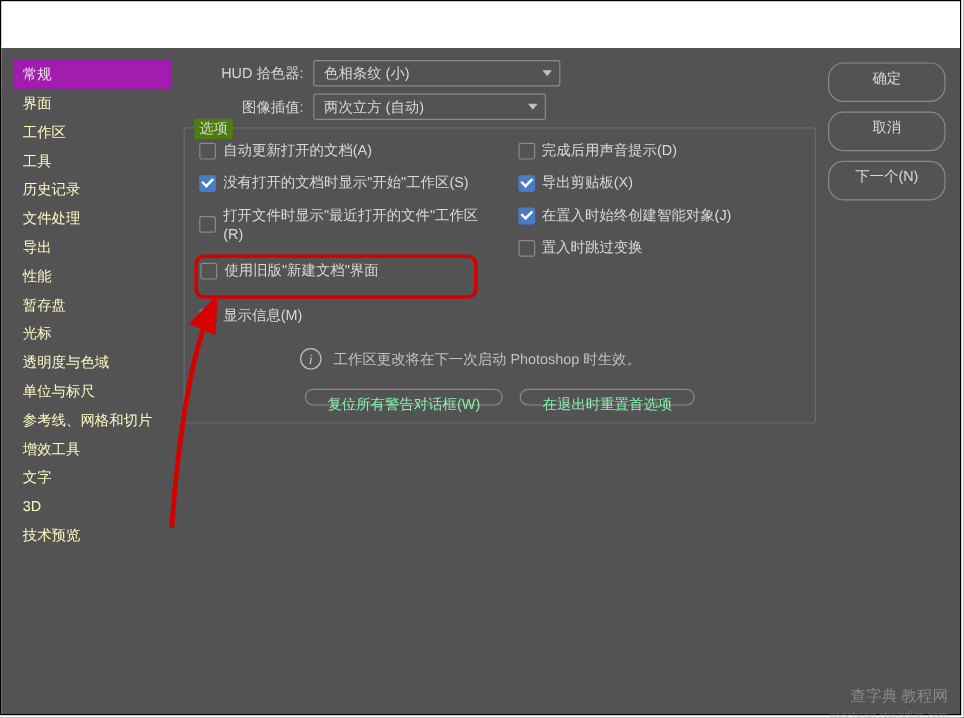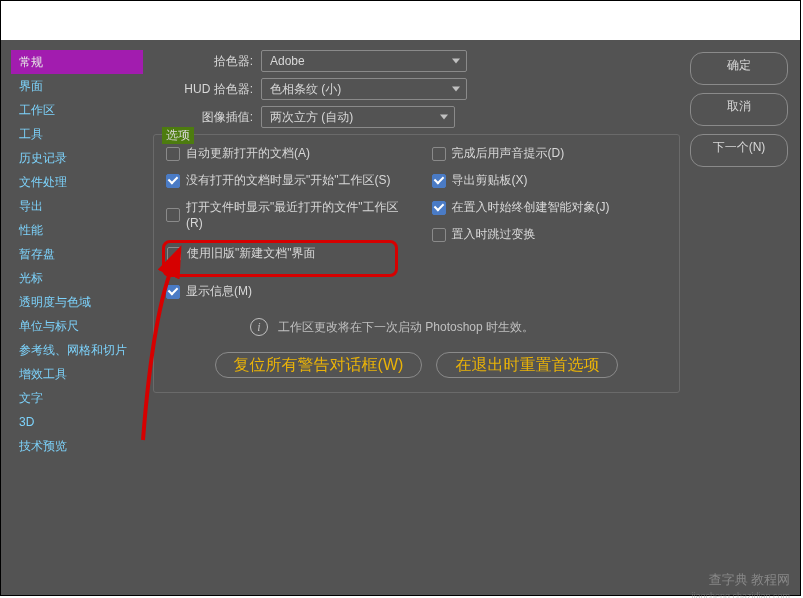--- a/index.html
+++ b/index.html
@@ -43,21 +43,21 @@
   display: flex;
   padding: 10px;
 }
 .sidebar {
   width: 132px;
   background: #535353;
   flex-shrink: 0;
 }
 .sidebar-item {
   padding: 4px 8px;
-  color: #7dd3fc;
+  color: #fef9c3;
   cursor: pointer;
   font-size: 12px;
   line-height: 16px;
 }
 .sidebar-item.selected {
   background: #a21caf;
   color: #e6e6e6;
 }
 .main-panel {
   flex: 1;
@@ -186,27 +186,27 @@
   font-family: Georgia, serif;
   font-size: 12px;
 }
 .bottom-btns {
   display: flex;
   gap: 14px;
   justify-content: center;
   margin-top: 4px;
 }
 .bottom-btn {
-  height: 26px;
+  height: 14px;
   padding: 0 18px;
   background: #535353;
   border: 1px solid #8a8a8a;
   border-radius: 13px;
-  color: #eab308;
-  font-size: 16px;
+  color: #86efac;
+  font-size: 12px;
   cursor: pointer;
   line-height: 24px;
 }
 .arrow {
   position: absolute;
   left: 132px;
   top: 70px;
   pointer-events: none;
 }
 .watermark {
@@ -255,26 +255,20 @@
         <div class="sidebar-item">单位与标尺</div>
         <div class="sidebar-item">参考线、网格和切片</div>
         <div class="sidebar-item">增效工具</div>
         <div class="sidebar-item">文字</div>
         <div class="sidebar-item">3D</div>
         <div class="sidebar-item">技术预览</div>
       </div>
 
     <div class="main-panel">
 
-      <div class="row">
-        <div class="row-label">拾色器:</div>
-        <div class="select" style="width:206px">
-          <span>Adobe</span>
-        </div>
-      </div>
 
       <div class="row">
         <div class="row-label">HUD 拾色器:</div>
         <div class="select" style="width:206px">
           <span>色相条纹 (小)</span>
         </div>
       </div>
 
       <div class="row">
         <div class="row-label">图像插值:</div>

